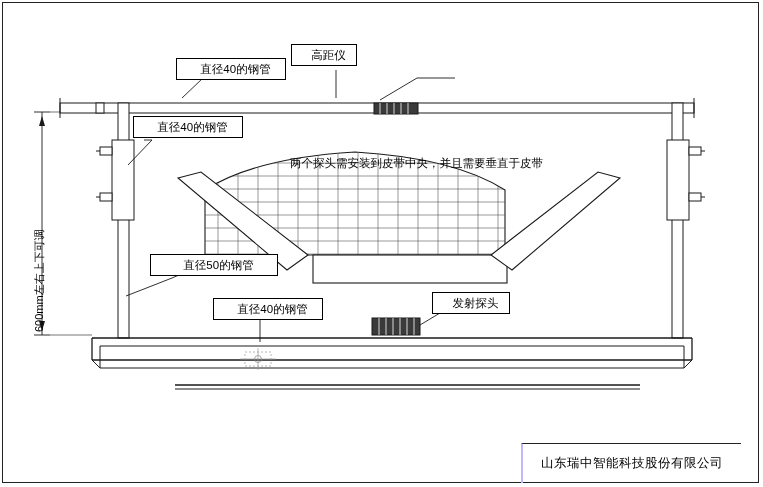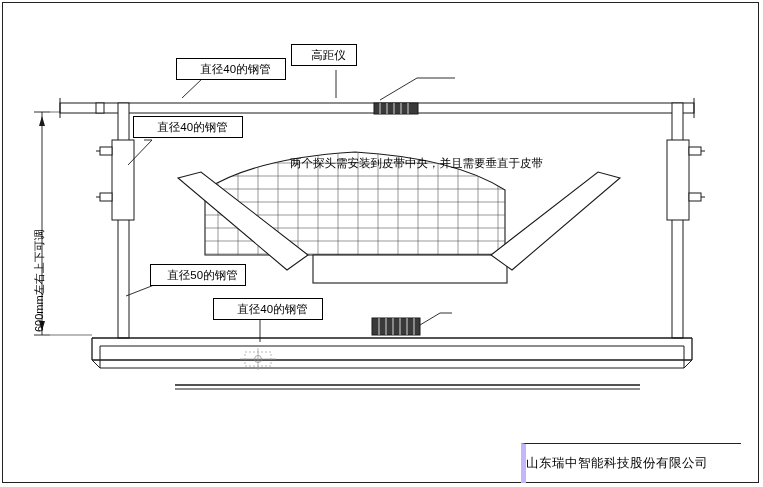--- a/index.html
+++ b/index.html
@@ -61,25 +61,26 @@
     color: #000;
     white-space: nowrap;
     margin-top: 28px;
   }
   .titleblock {
     position: absolute;
     left: 521px;
     top: 443px;
     width: 220px;
     height: 40px;
-    border-left: 5px solid #c4b5fd;
+    border-left: 2px solid #c4b5fd;
     border-top: 1px solid #222;
     box-sizing: border-box;
     display: flex;
     align-items: center;
+    justify-content: center;
     font-family: "Liberation Serif", serif;
     font-size: 12.5px;
     color: #000;
     letter-spacing: 0.5px;
   }
 </style>
 </head>
 <body>
 
 <div id="canvas">
@@ -215,24 +216,25 @@
     </g>
   </svg>
 
   <div class="lbl-box" style="left:176px; top:58px; width:110px; height:22px;">直径40的钢管</div>
 
   <div class="lbl-box" style="left:291px; top:44px; width:66px; height:22px;">高距仪</div>
 
 
   <div class="lbl-box" style="left:133px; top:116px; width:110px; height:22px;">直径40的钢管</div>
 
-  <div class="lbl-box" style="left:150px; top:264px; width:96px; height:22px;">直径50的钢管</div>
+  <div class="lbl-box" style="left:150px; top:254px; width:128px; height:22px;">直径50的钢管</div>
 
   <div class="lbl-box" style="left:213px; top:298px; width:110px; height:22px;">直径40的钢管</div>
 
+  <div class="lbl-box" style="left:432px; top:292px; width:78px; height:22px;">发射探头</div>
 
   <div class="note" style="left:290px; top:128px;">两个探头需安装到皮带中央，并且需要垂直于皮带</div>
 
   <div class="vlabel" style="left:32px; top:332px;">600mm左右上下可调</div>
 
   <div class="titleblock">
     <span>山东瑞中智能科技股份有限公司</span>
   </div>
 
 </div>

